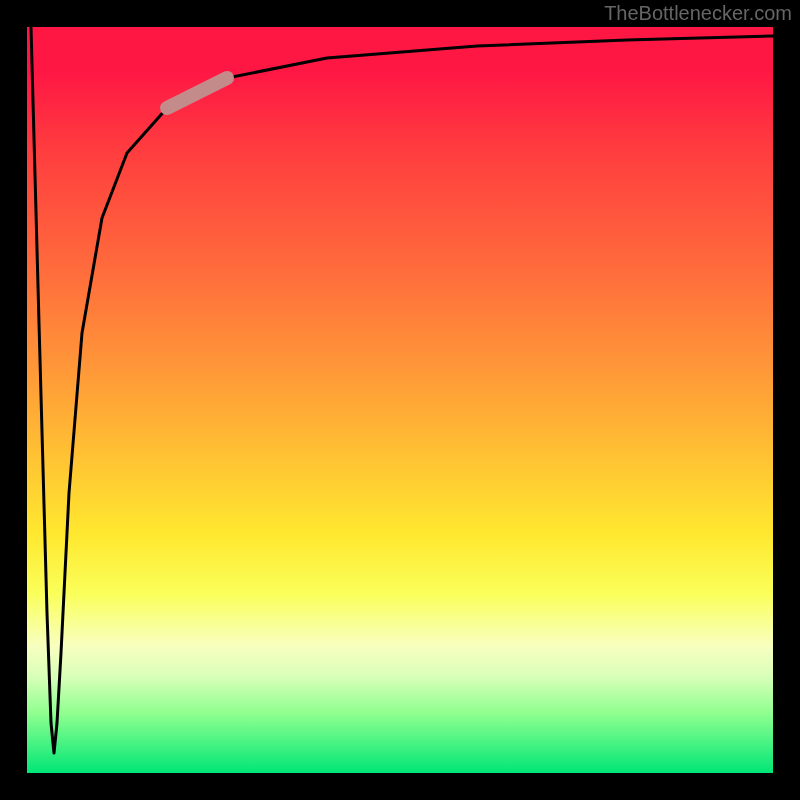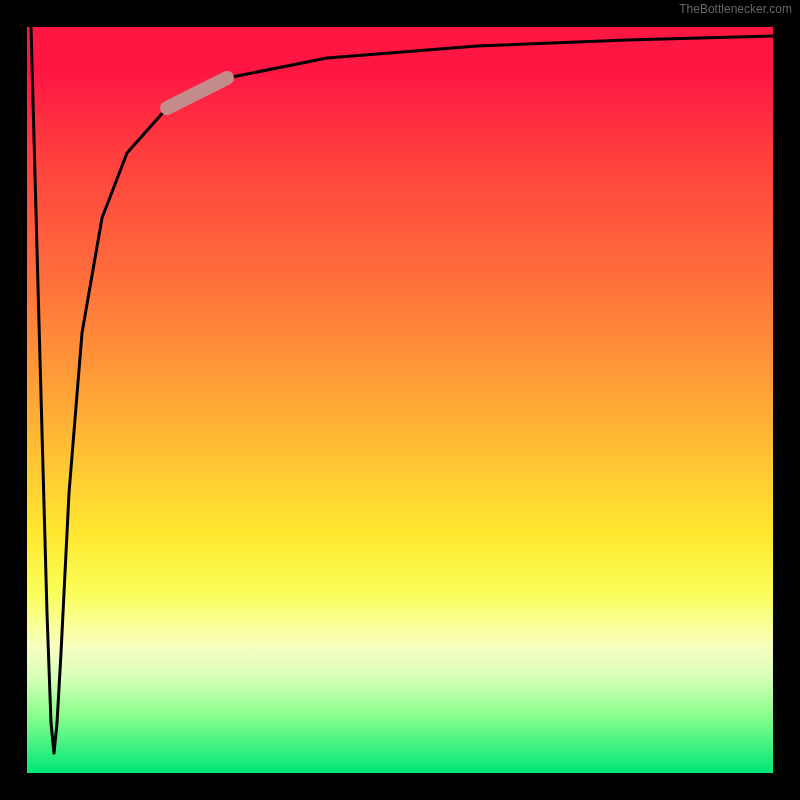--- a/index.html
+++ b/index.html
@@ -9,21 +9,21 @@
     height: 800px;
     background: #000;
     font-family: Arial, Helvetica, sans-serif;
     overflow: hidden;
   }
   .watermark {
     position: absolute;
     top: 2px;
     right: 8px;
     color: #666;
-    font-size: 12px;
+    font-size: 20px;
     font-weight: 500;
     z-index: 10;
     user-select: none;
   }
   .frame {
     position: absolute;
     left: 27px;
     top: 27px;
     width: 746px;
     height: 746px;

